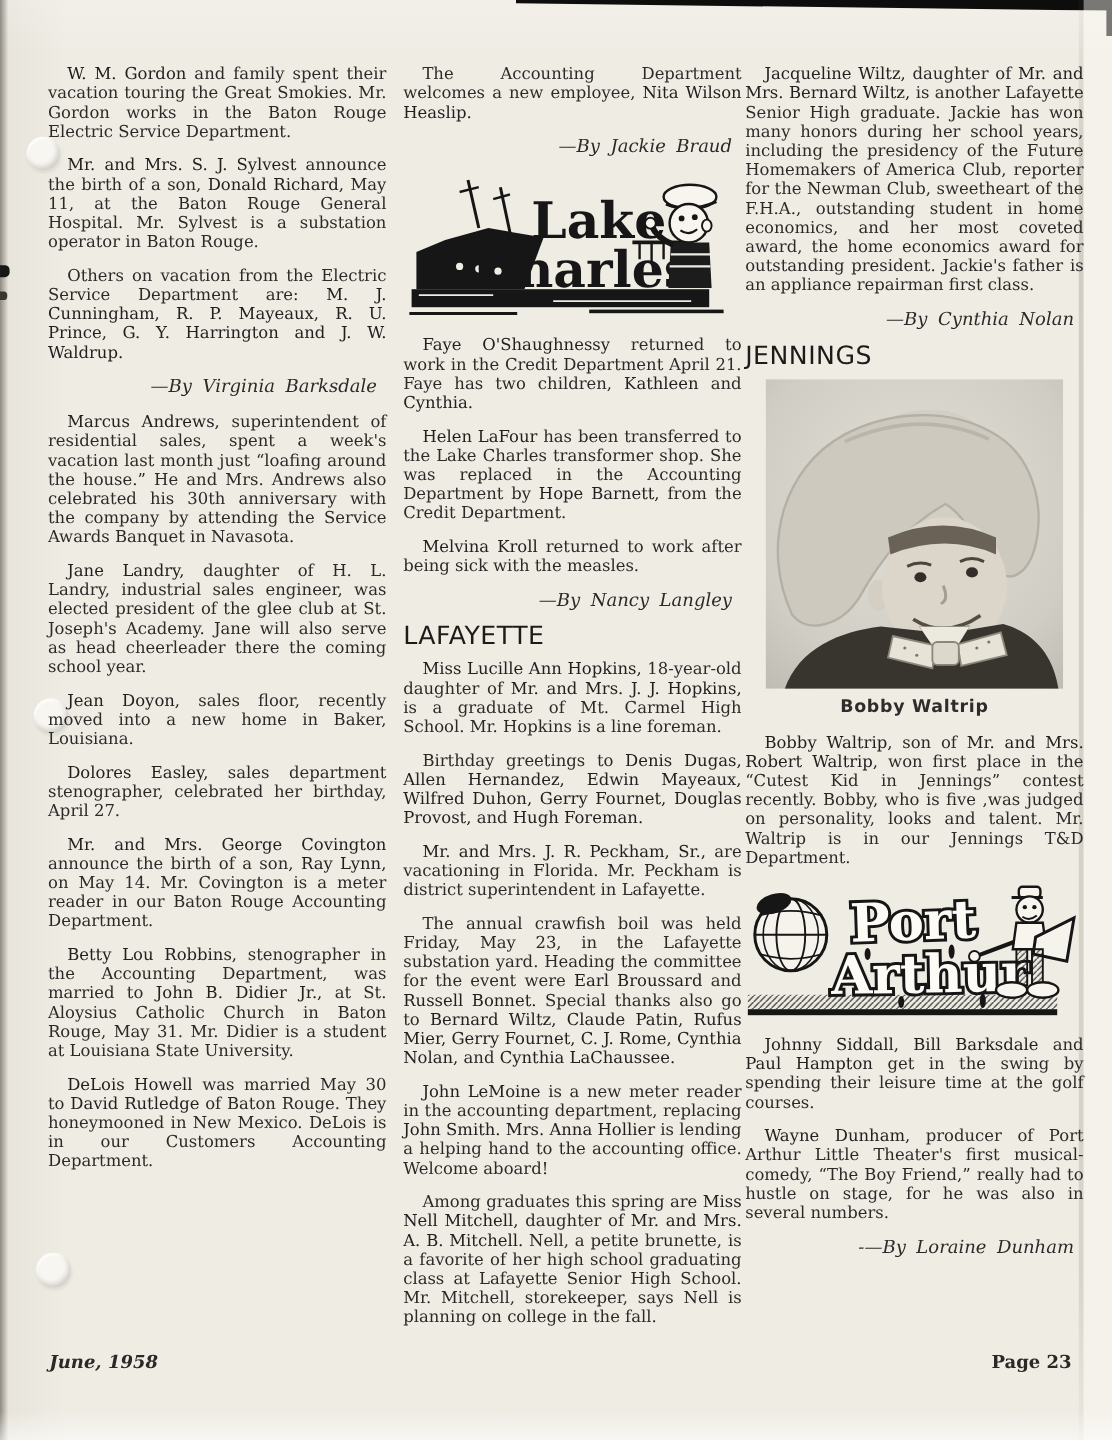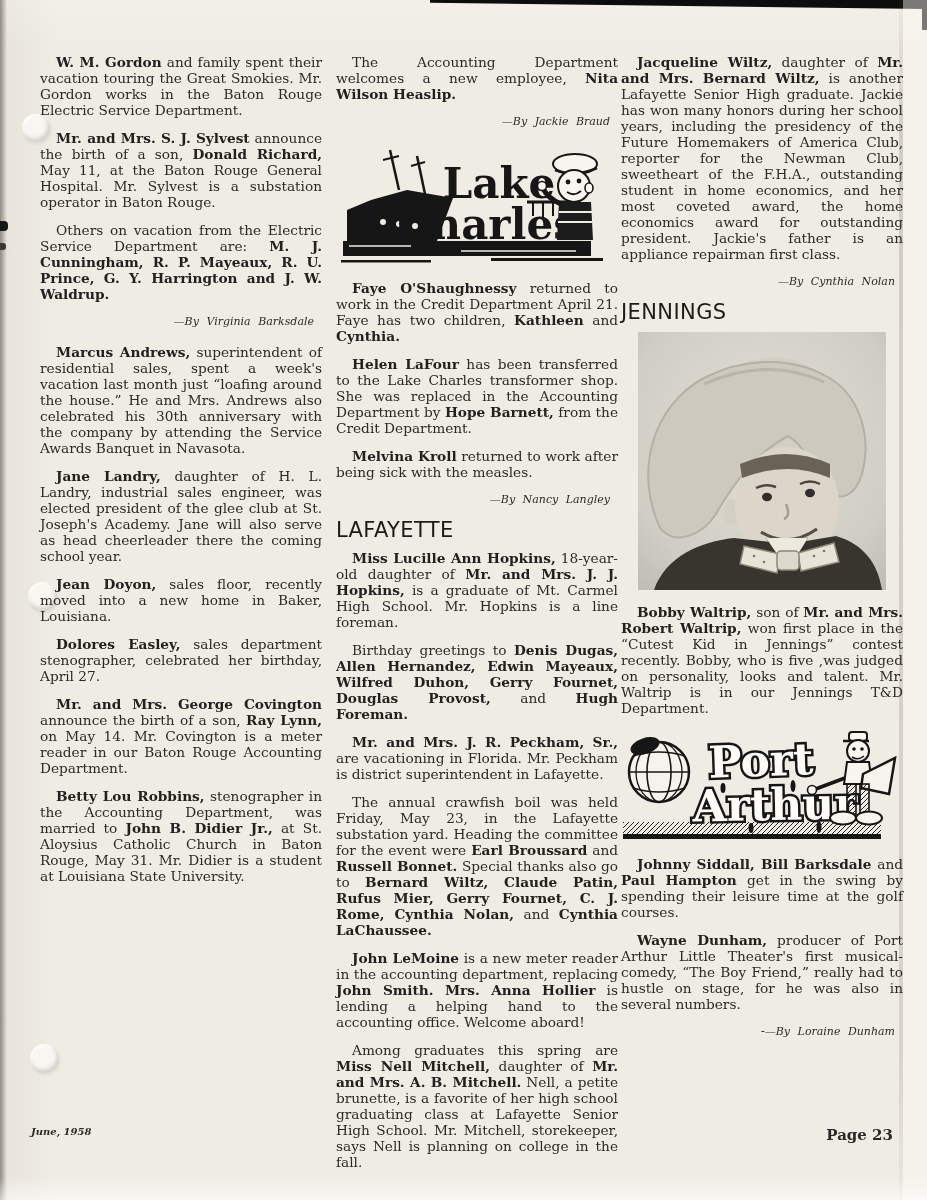--- a/index.html
+++ b/index.html
@@ -29,33 +29,33 @@
   .hole-1{left:22px;top:114px;width:28px;height:28px;}
   .hole-2{left:28px;top:582px;width:29px;height:29px;}
   .hole-3{left:30px;top:1044px;width:29px;height:29px;}
   
   .col{position:absolute;top:54px;width:282px;text-align:justify;
     font-size:13.7px;line-height:16px;color:#2b2a28;}
   .col-left{left:40px;}
   .col-center{left:336px;}
   .col-right{left:621px;}
   .para{margin:0 0 12px;text-indent:16px;}
-  .para b{font-weight:bold;color:#222120;}
+  .para b{font-weight:normal;color:#222120;}
   .byline{margin:2px 8px 14px 0;text-align:right;font-style:italic;
-    font-size:11px;word-spacing:4px;text-indent:0;}
+    font-size:15px;word-spacing:4px;text-indent:0;}
   .section-heading{font-family:"DejaVu Sans", sans-serif;font-weight:normal;
     font-size:21px;letter-spacing:.4px;margin:6px 0 12px;color:#1c1b1a;text-align:left;}
   .art{margin:2px 0 12px;text-align:center;}
   .art svg{display:block;margin:0 auto;}
   .photo-figure{margin:2px 0 14px;text-align:center;}
   .photo-figure svg{display:block;margin:0 auto;}
   .photo-caption{font-family:"DejaVu Sans", sans-serif;font-weight:bold;
     font-size:14.5px;margin-top:7px;color:#2e2d2b;text-align:center;letter-spacing:.6px;}
   
-  .footer-left{position:absolute;left:31px;top:1126px;font-weight:bold;font-style:italic;font-size:10px;color:#2a2927;}
+  .footer-left{position:absolute;left:41px;top:1126px;font-weight:bold;font-style:italic;font-size:15px;color:#2a2927;}
   .footer-right{position:absolute;right:34px;top:1126px;font-weight:bold;font-size:15px;color:#2a2927;}
 </style>
 </head>
 <body>
 
 <div class="page">
 
   <div class="edge-top"></div>
   <div class="edge-right-top"></div>
   <div class="edge-left"></div>
@@ -72,20 +72,21 @@
       <p class="para"><b>W. M. Gordon</b> and family spent their vacation touring the Great Smokies. Mr. Gordon works in the Baton Rouge Electric Service Department.</p>
       <p class="para"><b>Mr. and Mrs. S. J. Sylvest</b> announce the birth of a son, <b>Donald Richard,</b> May 11, at the Baton Rouge General Hospital. Mr. Sylvest is a substation operator in Baton Rouge.</p>
       <p class="para">Others on vacation from the Electric Service Department are: <b>M. J. Cunningham, R. P. Mayeaux, R. U. Prince, G. Y. Harrington and J. W. Waldrup.</b></p>
       <p class="byline">—By Virginia Barksdale</p>
       <p class="para"><b>Marcus Andrews,</b> superintendent of residential sales, spent a week's vacation last month just “loafing around the house.” He and Mrs. Andrews also celebrated his 30th anniversary with the company by attending the Service Awards Banquet in Navasota.</p>
       <p class="para"><b>Jane Landry,</b> daughter of H. L. Landry, industrial sales engineer, was elected president of the glee club at St. Joseph's Academy. Jane will also serve as head cheerleader there the coming school year.</p>
       <p class="para"><b>Jean Doyon,</b> sales floor, recently moved into a new home in Baker, Louisiana.</p>
       <p class="para"><b>Dolores Easley,</b> sales department stenographer, celebrated her birthday, April 27.</p>
       <p class="para"><b>Mr. and Mrs. George Covington</b> announce the birth of a son, <b>Ray Lynn,</b> on May 14. Mr. Covington is a meter reader in our Baton Rouge Accounting Department.</p>
       <p class="para"><b>Betty Lou Robbins,</b> stenographer in the Accounting Department, was married to <b>John B. Didier Jr.,</b> at St. Aloysius Catholic Church in Baton Rouge, May 31. Mr. Didier is a student at Louisiana State University.</p>
+      <p class="para"><b>DeLois Howell</b> was married May 30 to <b>David Rutledge</b> of Baton Rouge. They honeymooned in New Mexico. DeLois is in our Customers Accounting Department.</p>
     </div>
   <div class="col col-center">
       <p class="para">The Accounting Department welcomes a new employee, <b>Nita Wilson Heaslip.</b></p>
       <p class="byline">—By Jackie Braud</p>
       <div class="art">
   <svg width="272" height="124" viewBox="0 0 272 124">
     <g>
       <rect x="2" y="97" width="248" height="15" fill="#161616"></rect>
       <rect x="150" y="114" width="112" height="3" fill="#161616"></rect>
       <rect x="0" y="116" width="90" height="2.5" fill="#161616"></rect>
@@ -176,20 +177,21 @@
       <polygon points="128,206 170,206 150,238" fill="#eceadf"></polygon>
       <polygon points="106,214 142,222 139,241 102,232" fill="#e7e3d7" stroke="#8d877b" stroke-width="1.5"></polygon>
       <polygon points="160,221 196,211 201,230 163,239" fill="#e7e3d7" stroke="#8d877b" stroke-width="1.5"></polygon>
       <rect x="139" y="219" width="22" height="19" rx="4" fill="#dcd8cc" stroke="#8d877b" stroke-width="1.5"></rect>
       <circle cx="116" cy="224" r="1.3" fill="#7d7769"></circle>
       <circle cx="126" cy="230" r="1.3" fill="#7d7769"></circle>
       <circle cx="176" cy="224" r="1.3" fill="#7d7769"></circle>
       <circle cx="186" cy="219" r="1.3" fill="#7d7769"></circle>
     </g>
   </svg>
+        <figcaption class="photo-caption">Bobby Waltrip</figcaption>
       </figure>
       <p class="para"><b>Bobby Waltrip,</b> son of <b>Mr. and Mrs. Robert Waltrip,</b> won first place in the “Cutest Kid in Jennings” contest recently. Bobby, who is five ,was judged on personality, looks and talent. Mr. Waltrip is in our Jennings T&amp;D Department.</p>
       <div class="art">
   <svg width="278" height="116" viewBox="0 0 278 116">
     <defs>
       <pattern id="pa-hatch" patternUnits="userSpaceOnUse" width="5" height="5">
         <path d="M0,5 L5,0" stroke="#222" stroke-width="1"></path>
       </pattern>
     </defs>
     <g>

